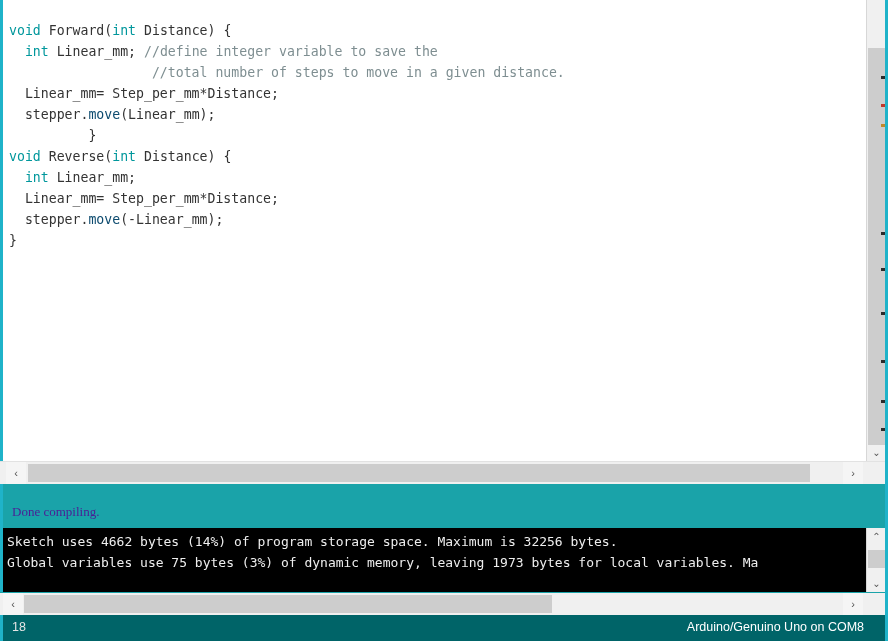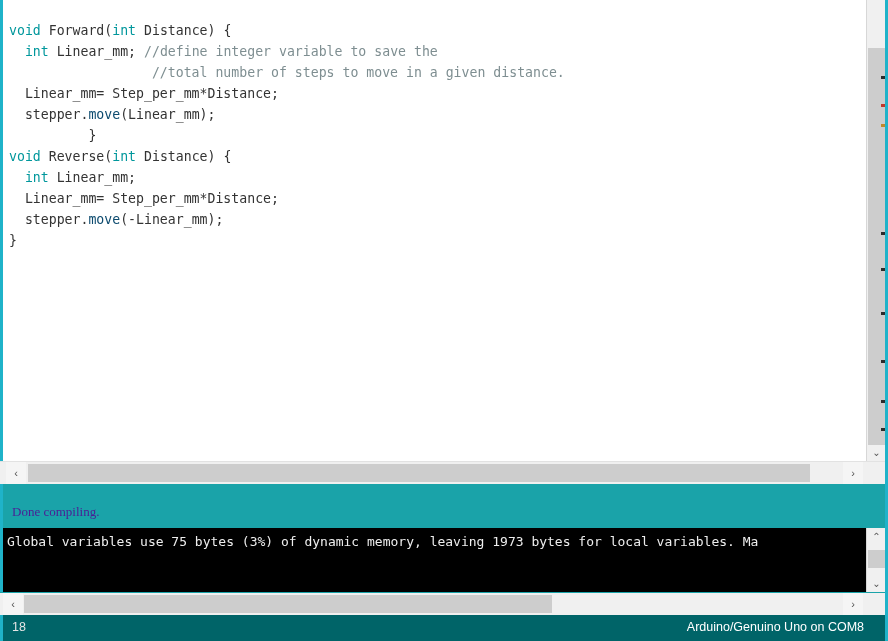--- a/index.html
+++ b/index.html
@@ -261,21 +261,21 @@
     <div class="arr-left">‹</div>
     <div class="thumb"></div>
     <div class="arr-right">›</div>
   </div>
 
   <div class="status-strip">
     <div class="status-text">Done compiling.</div>
   </div>
 
   <div class="console">
-    <div class="console-lines" id="console-lines"><div>Global variables use 75 bytes (3%) of dynamic memory, leaving 1973 bytes for local variables. Ma</div></div>
+    <div class="console-lines" id="console-lines"><div>Sketch uses 4662 bytes (14%) of program storage space. Maximum is 32256 bytes.</div><div>Global variables use 75 bytes (3%) of dynamic memory, leaving 1973 bytes for local variables. Ma</div></div>
   </div>
 
   <div class="vscroll-console">
     <div class="arr-up">⌃</div>
     <div class="thumb"></div>
     <div class="arr-dn">⌄</div>
   </div>
 
   <div class="hscroll-console">
     <div class="arr-left">‹</div>

